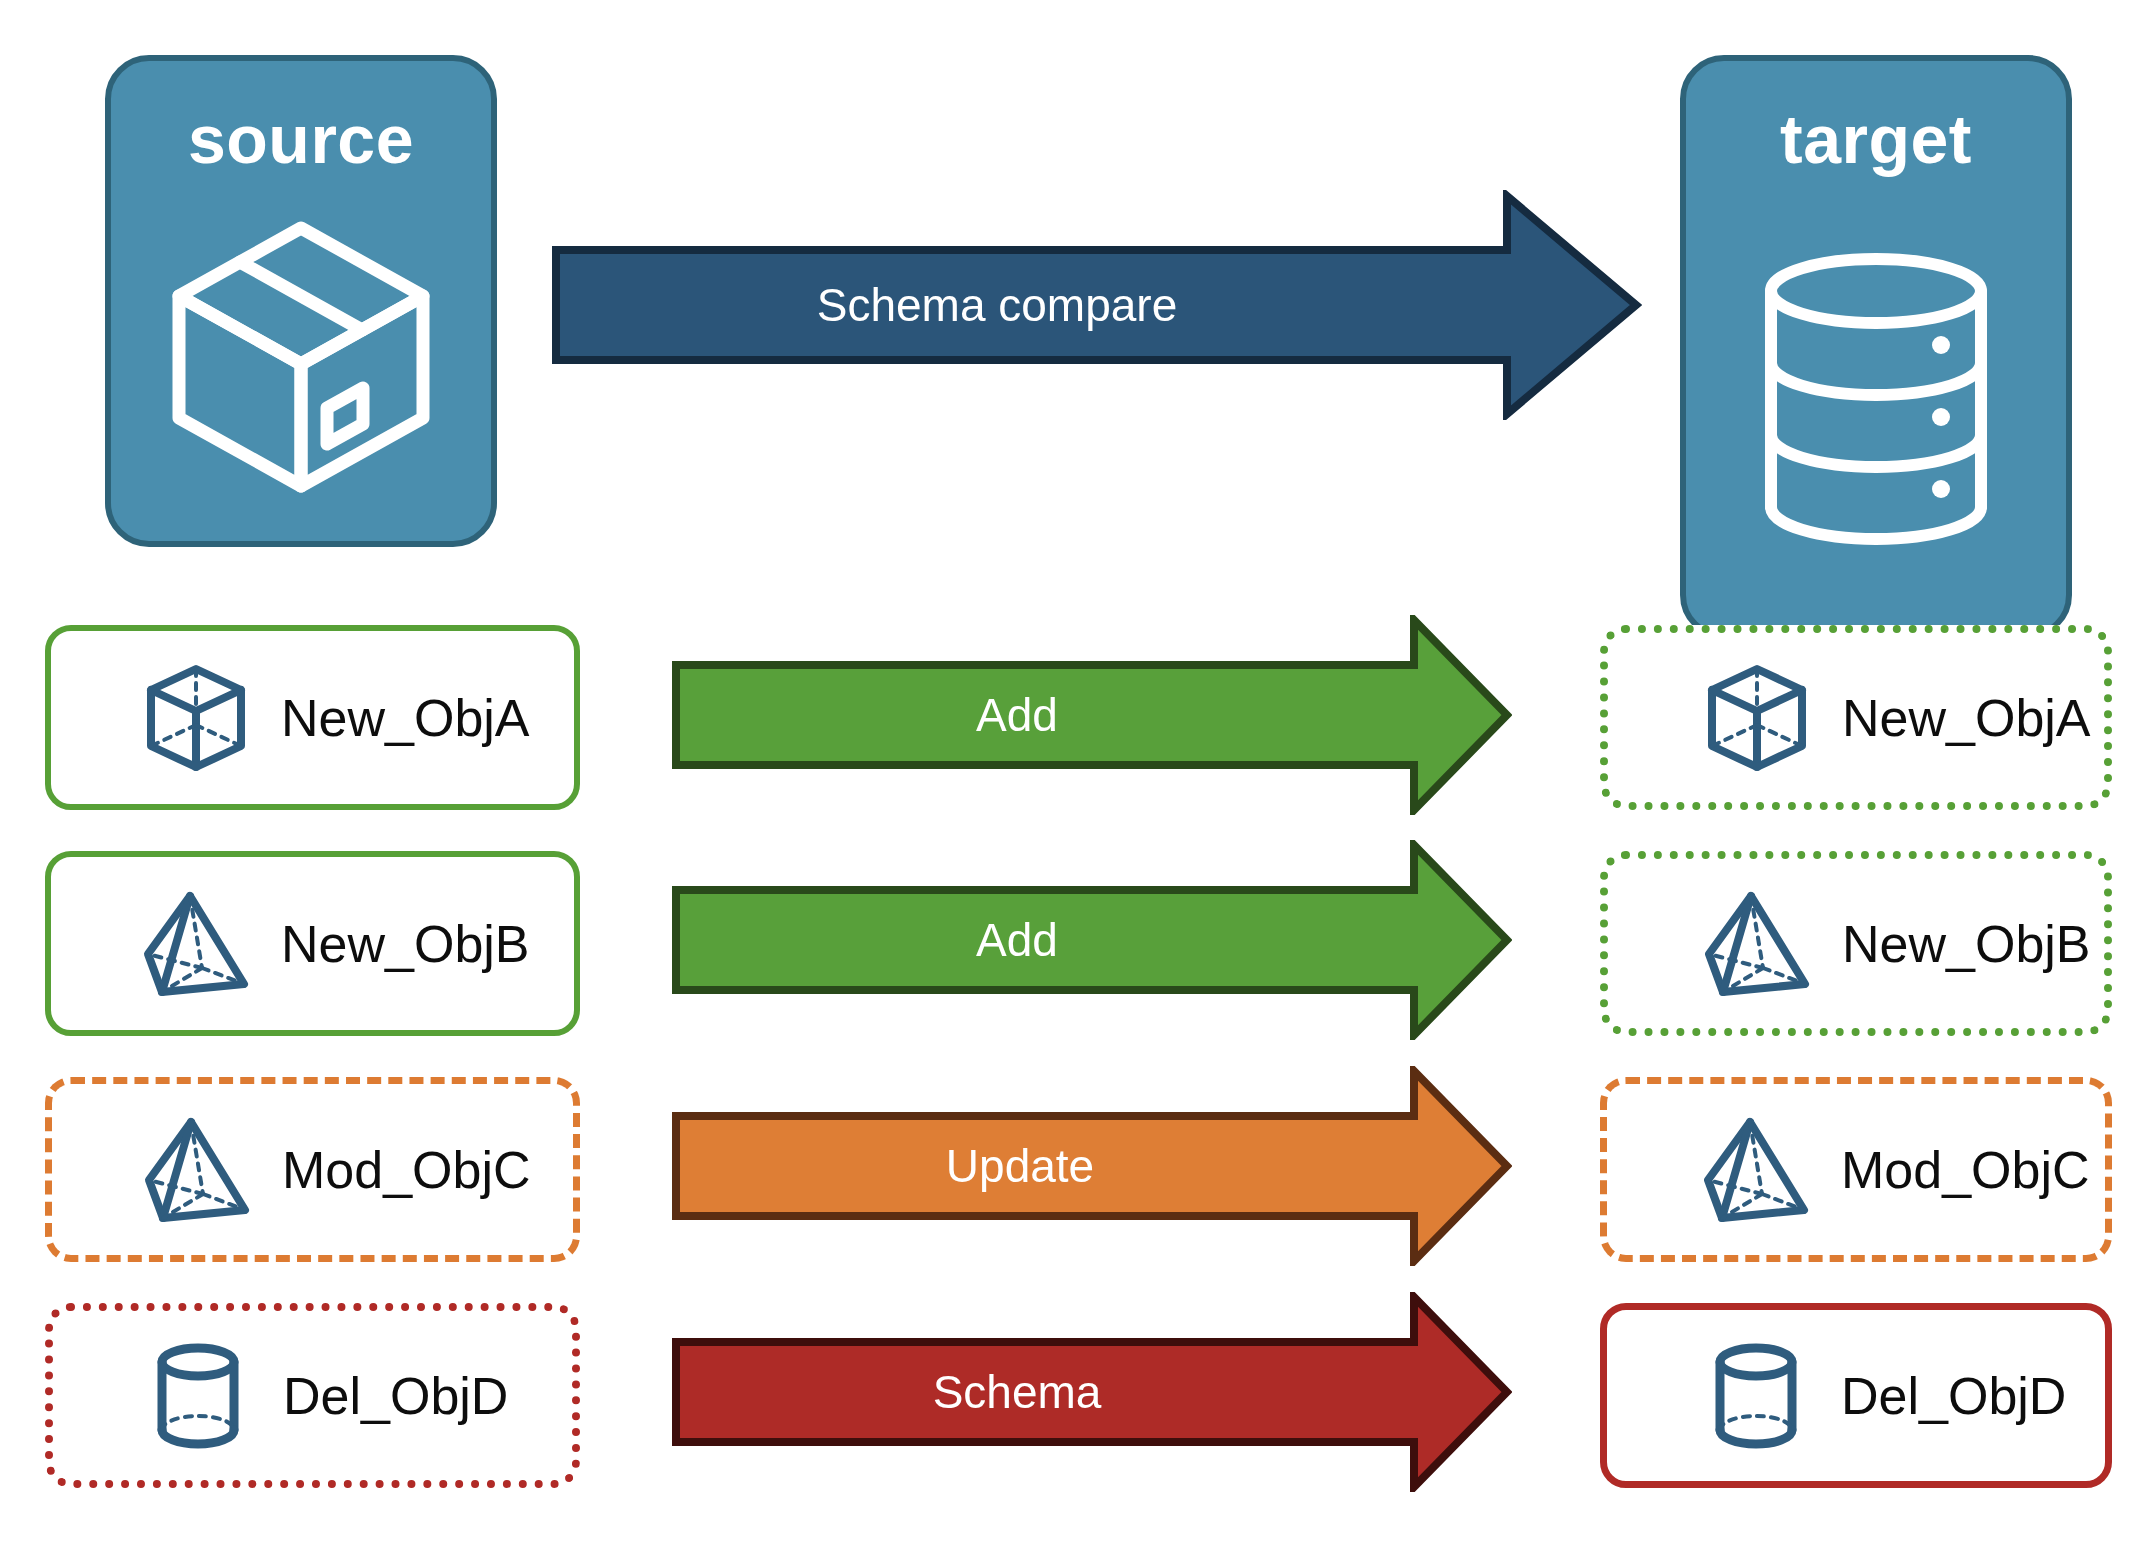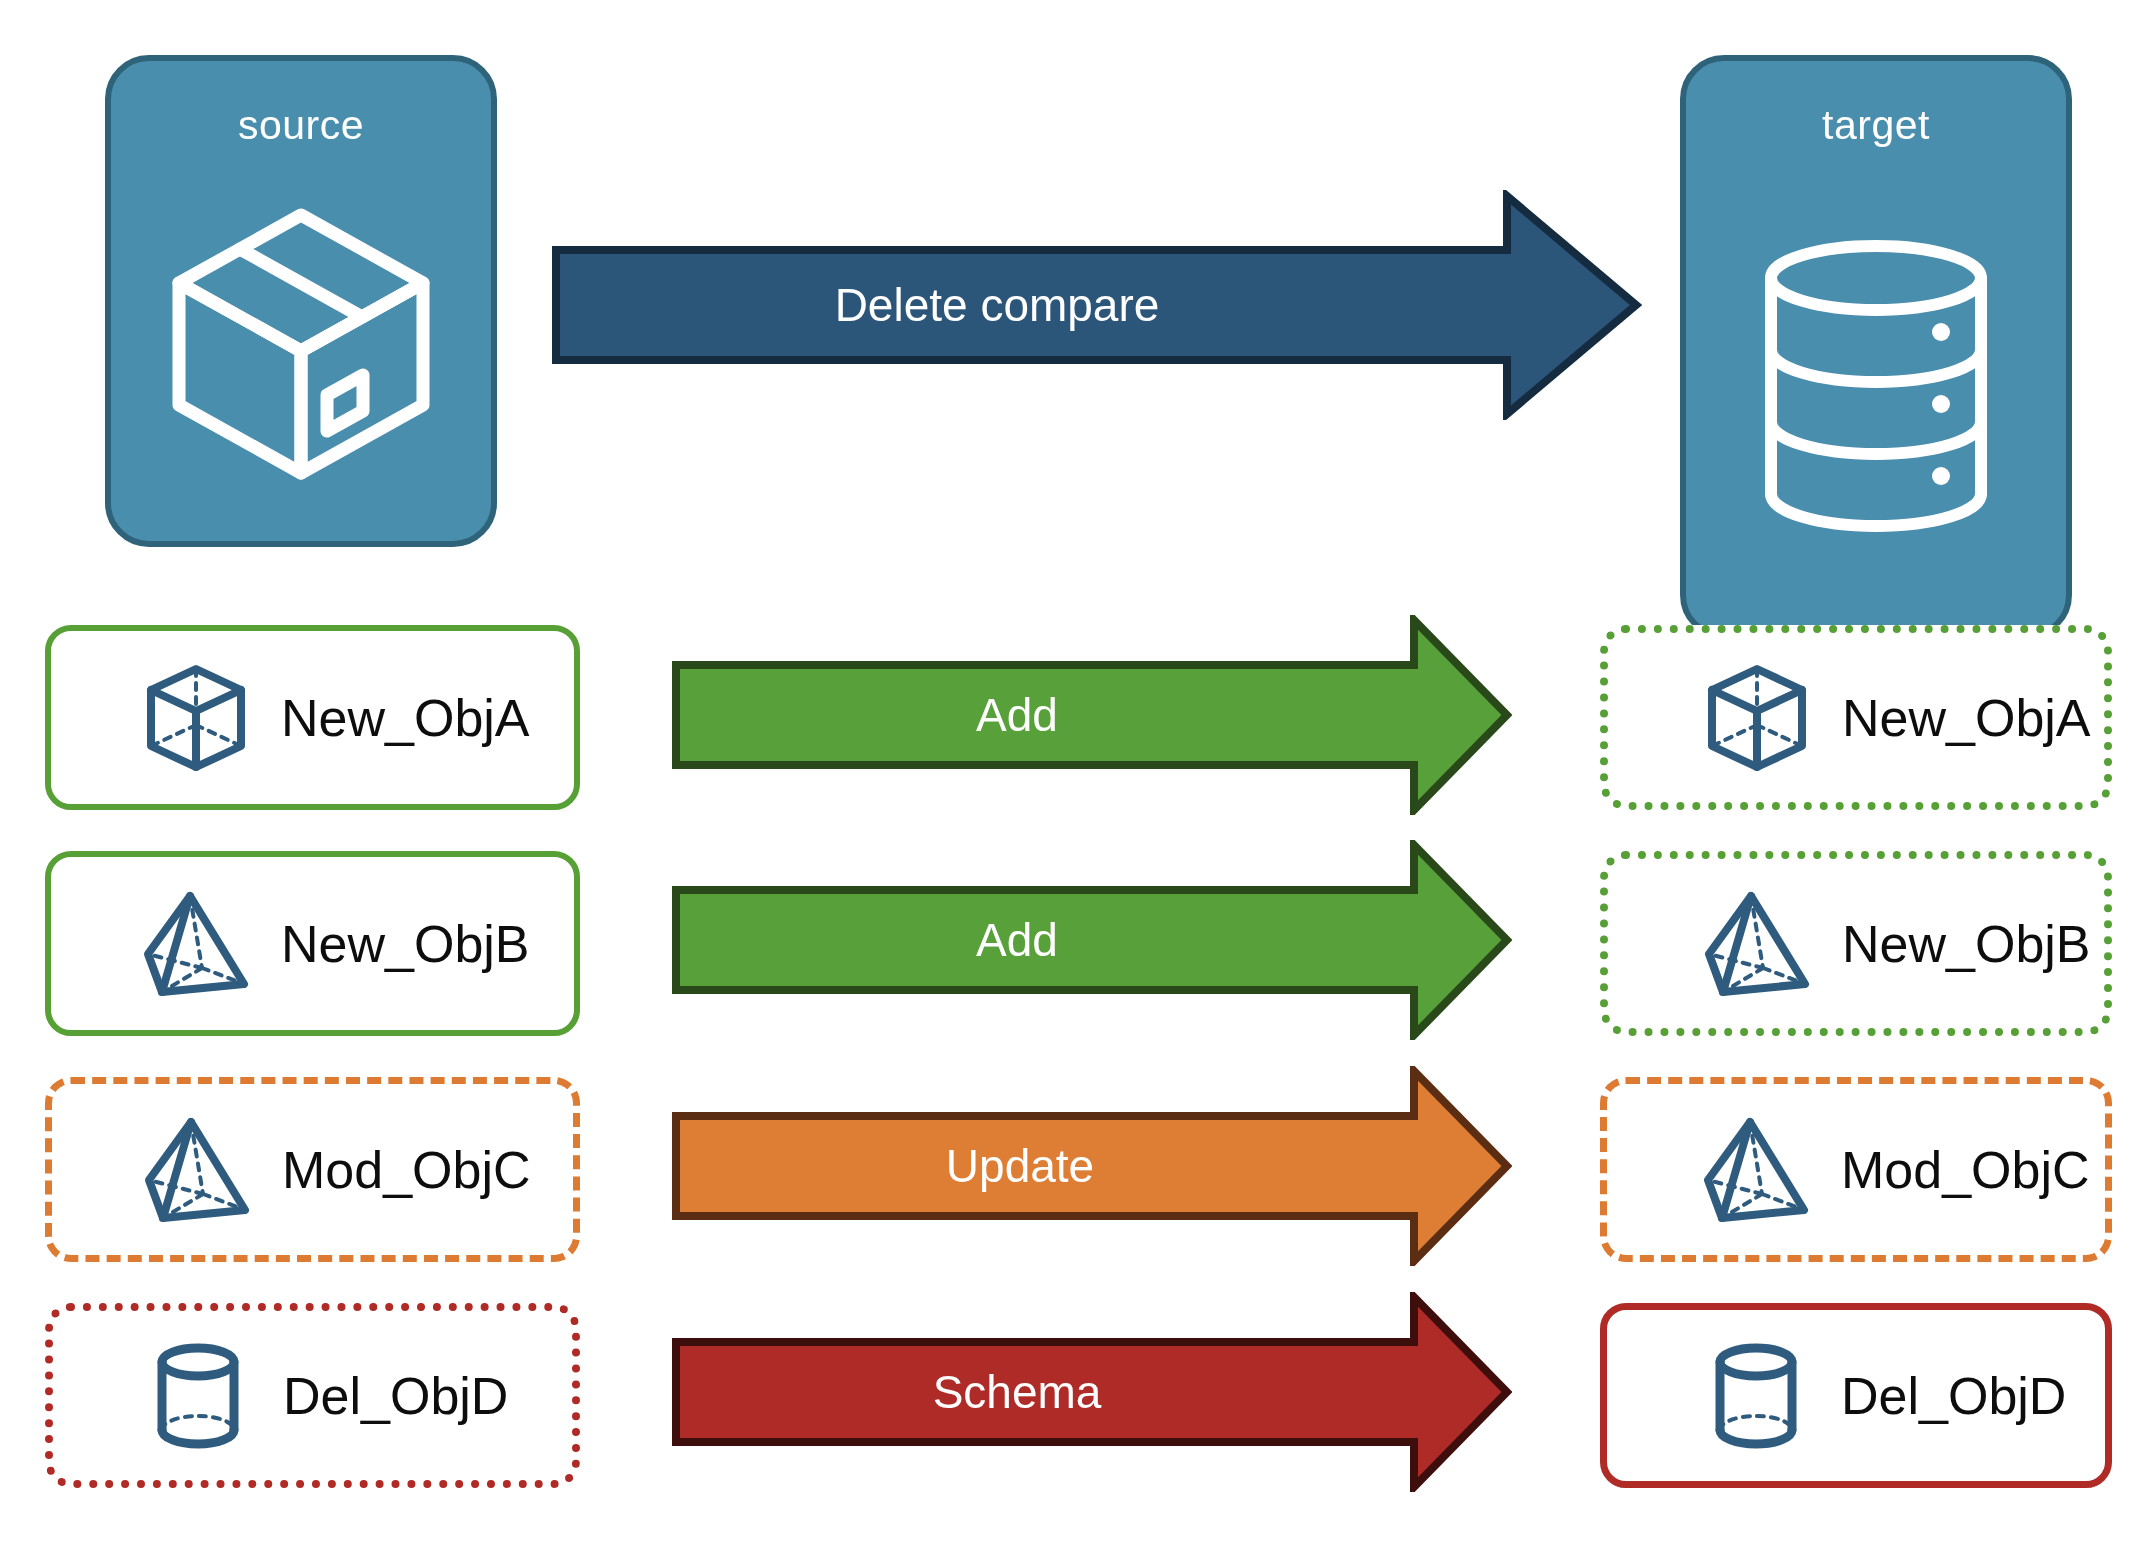--- a/index.html
+++ b/index.html
@@ -4,21 +4,21 @@
 <style>
   html,body{margin:0;padding:0;background:#ffffff;}
   body{width:2150px;height:1550px;position:relative;overflow:hidden;
        font-family:"Liberation Sans", sans-serif;}
 
   .stage{position:absolute;inset:0;width:2150px;height:1550px;}
 
   
   .endpoint{position:absolute;border-radius:44px;box-sizing:border-box;
             display:flex;flex-direction:column;align-items:center;}
-  .endpoint-title{color:#ffffff;font-weight:normal;font-size:41px;
+  .endpoint-title{color:#ffffff;font-weight:bold;font-size:68px;
                   letter-spacing:.5px;margin-top:44px;line-height:1;}
   .endpoint-icon{flex:1;display:flex;align-items:center;justify-content:center;
                  width:100%;}
 
   
   .big-arrow{position:absolute;}
   .big-arrow .label{position:absolute;inset:0;display:flex;align-items:center;
                     justify-content:center;color:#ffffff;font-size:46px;
                     pointer-events:none;}
 
@@ -88,21 +88,21 @@
           <circle cx="205" cy="240" r="9"></circle>
         </g>
       </svg>
     </div>
   </div>
 
   <div class="big-arrow" style="left:552px;top:190px;width:1090px;height:230px;">
     <svg width="1090" height="230" viewBox="0 0 1090 230" preserveAspectRatio="none">
       <path d="M4 60 L955 60 L955 6 L1084 115 L955 224 L955 170 L4 170 Z" fill="#2B5579" stroke="#152B40" stroke-width="8" stroke-linejoin="miter"></path>
     </svg>
-    <div class="label" style="right:200px;left:0;">Delete compare</div>
+    <div class="label" style="right:200px;left:0;">Schema compare</div>
   </div>
 
   <div class="card left b-solid-green" style="left:45px;top:625px;width:535px;height:185px;">
     <div class="card-icon">
       <svg width="104" height="112" viewBox="0 0 104 112">
         <g fill="none" stroke="#2F5C7E" stroke-width="8" stroke-linejoin="round" stroke-linecap="round">
           <path d="M52 7 L97 28 L97 84 L52 105 L7 84 L7 28 Z"></path>
           <path d="M7 28 L52 49 L97 28"></path>
           <path d="M52 49 L52 105"></path>
         </g>

